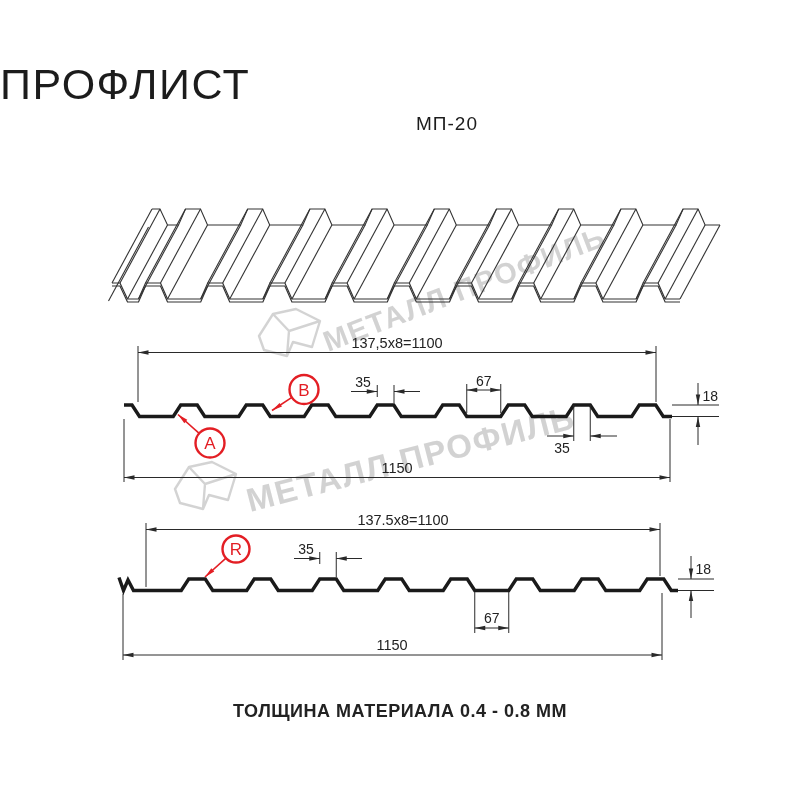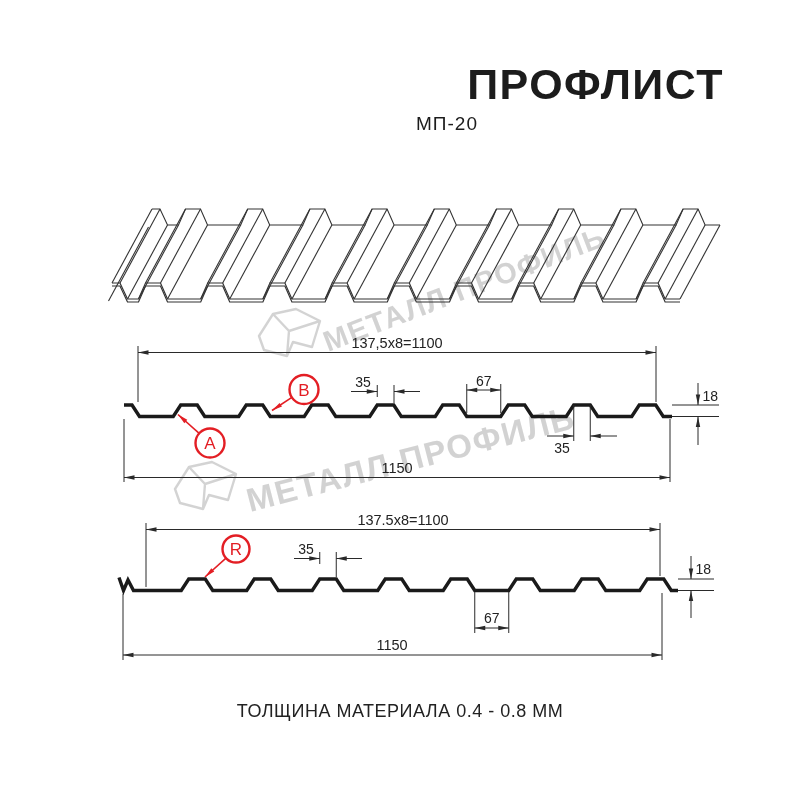--- a/index.html
+++ b/index.html
@@ -1,23 +1,23 @@
 <!DOCTYPE html>
 <html><head>
 <meta charset="utf-8">
 <style>
   html,body{margin:0;padding:0;background:#fff;}
   .page{position:relative;width:800px;height:800px;background:#fff;overflow:hidden;
         font-family:"Liberation Sans",sans-serif;}
-  .title{position:absolute;top:60px;left:0;width:724px;text-align:right;
-         font-size:43px;font-weight:bold;letter-spacing:1.5px;color:#1c1c1c;}
+  .title{position:absolute;top:60px;left:0;width:724px;text-align:left;
+         font-size:43px;font-weight:normal;letter-spacing:1.5px;color:#1c1c1c;}
   .subtitle{position:absolute;top:113px;left:0;width:800px;text-align:center;
             font-size:19px;font-weight:400;letter-spacing:1px;color:#1c1c1c;padding-left:47px;}
   .footer-note{position:absolute;top:701px;left:0;width:800px;text-align:center;
-               font-size:18px;font-weight:400;letter-spacing:.5px;color:#222;}
+               font-size:18px;font-weight:700;letter-spacing:.5px;color:#222;}
   svg{position:absolute;left:0;top:0;}
   text{font-family:"Liberation Sans",sans-serif;}
 </style>
 </head>
 <body>
 
 <div class="page">
   <div class="title">ПРОФЛИСТ</div>
   <div class="subtitle">МП-20</div>
 

